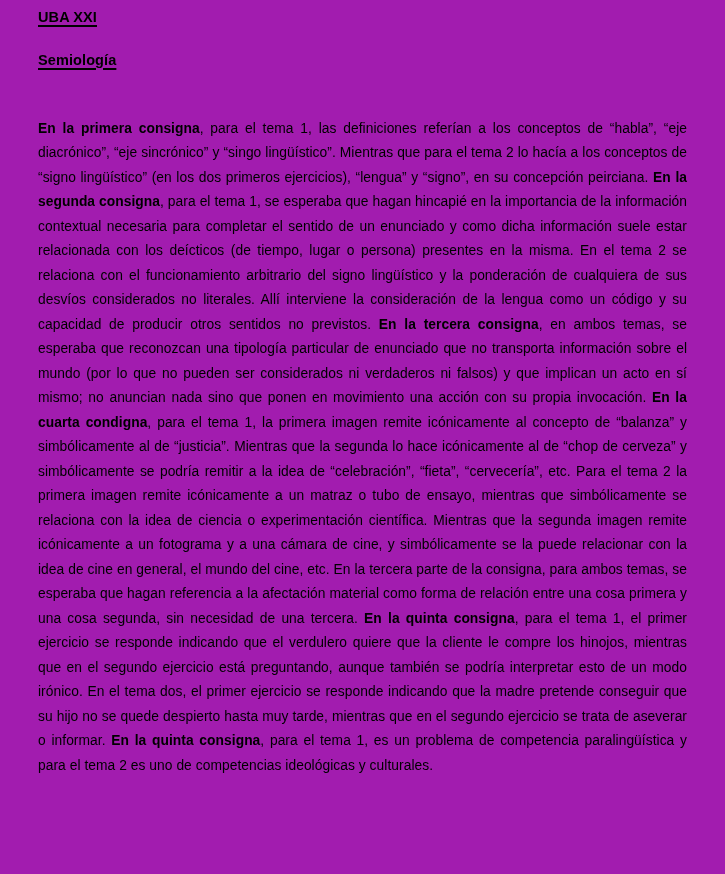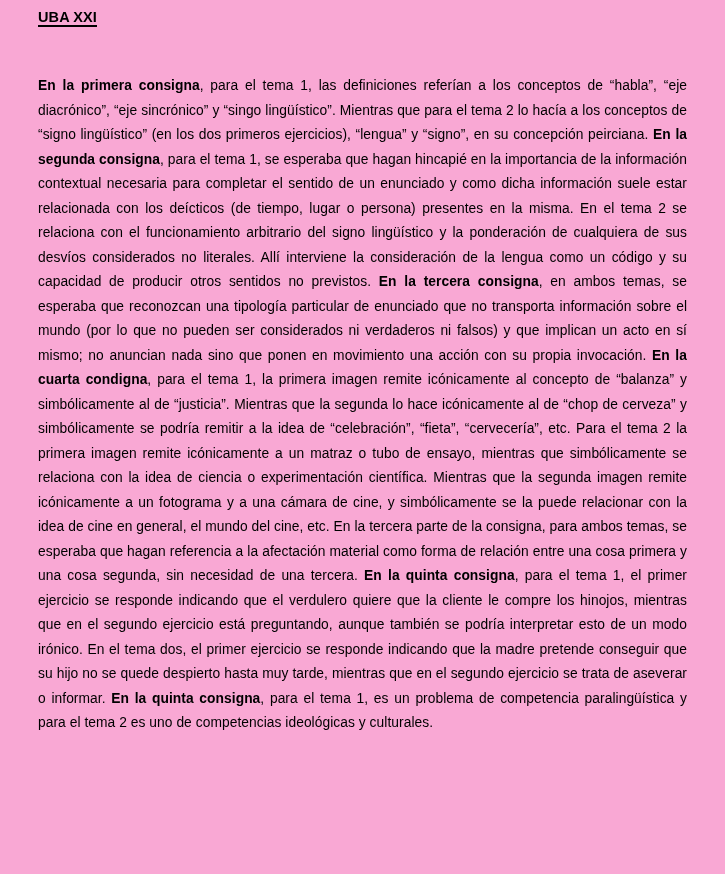--- a/index.html
+++ b/index.html
@@ -5,21 +5,21 @@
   html, body {
     margin: 0;
     padding: 0;
     background: #ffffff;
   }
   .page {
     width: 725px;
     height: 874px;
     box-sizing: border-box;
     padding: 7px 38px 0 38px;
-    background: #f9a8d4;
+    background: #a21caf;
     color: #000000;
     font-family: "Liberation Sans", "DejaVu Sans", sans-serif;
     overflow: hidden;
   }
   .doc-header {
     margin: 0 0 22.5px 0;
     font-size: 14.5px;
     line-height: 20px;
     font-weight: 700;
     text-decoration: underline;
@@ -39,17 +39,18 @@
     margin-top: 20px;
   }
 </style>
 </head>
 <body>
 
 <div class="page">
 
   <p class="doc-header">UBA XXI</p>
 
+  <p class="doc-header">Semiología</p>
 
 
   <p class="doc-body"><strong>En la primera consigna</strong><span>, para el tema 1, las definiciones referían a los conceptos de “habla”, “eje diacrónico”, “eje sincrónico” y “singo lingüístico”. Mientras que para el tema 2 lo hacía a los conceptos de “signo lingüístico” (en los dos primeros ejercicios), “lengua” y “signo”, en su concepción peirciana. </span><strong>En la segunda consigna</strong><span>, para el tema 1, se esperaba que hagan hincapié en la importancia de la información contextual necesaria para completar el sentido de un enunciado y como dicha información suele estar relacionada con los deícticos (de tiempo, lugar o persona) presentes en la misma. En el tema 2 se relaciona con el funcionamiento arbitrario del signo lingüístico y la ponderación de cualquiera de sus desvíos considerados no literales. Allí interviene la consideración de la lengua como un código y su capacidad de producir otros sentidos no previstos. </span><strong>En la tercera consigna</strong><span>, en ambos temas, se esperaba que reconozcan una tipología particular de enunciado que no transporta información sobre el mundo (por lo que no pueden ser considerados ni verdaderos ni falsos) y que implican un acto en sí mismo; no anuncian nada sino que ponen en movimiento una acción con su propia invocación. </span><strong>En la cuarta condigna</strong><span>, para el tema 1, la primera imagen remite icónicamente al concepto de “balanza” y simbólicamente al de “justicia”. Mientras que la segunda lo hace icónicamente al de “chop de cerveza” y simbólicamente se podría remitir a la idea de “celebración”, “fieta”, “cervecería”, etc. Para el tema 2 la primera imagen remite icónicamente a un matraz o tubo de ensayo, mientras que simbólicamente se relaciona con la idea de ciencia o experimentación científica. Mientras que la segunda imagen remite icónicamente a un fotograma y a una cámara de cine, y simbólicamente se la puede relacionar con la idea de cine en general, el mundo del cine, etc. En la tercera parte de la consigna, para ambos temas, se esperaba que hagan referencia a la afectación material como forma de relación entre una cosa primera y una cosa segunda, sin necesidad de una tercera. </span><strong>En la quinta consigna</strong><span>, para el tema 1, el primer ejercicio se responde indicando que el verdulero quiere que la cliente le compre los hinojos, mientras que en el segundo ejercicio está preguntando, aunque también se podría interpretar esto de un modo irónico. En el tema dos, el primer ejercicio se responde indicando que la madre pretende conseguir que su hijo no se quede despierto hasta muy tarde, mientras que en el segundo ejercicio se trata de aseverar o informar. </span><strong>En la quinta consigna</strong><span>, para el tema 1, es un problema de competencia paralingüística y para el tema 2 es uno de competencias ideológicas y culturales.</span></p>
 
 </div>
 
 </body></html>

